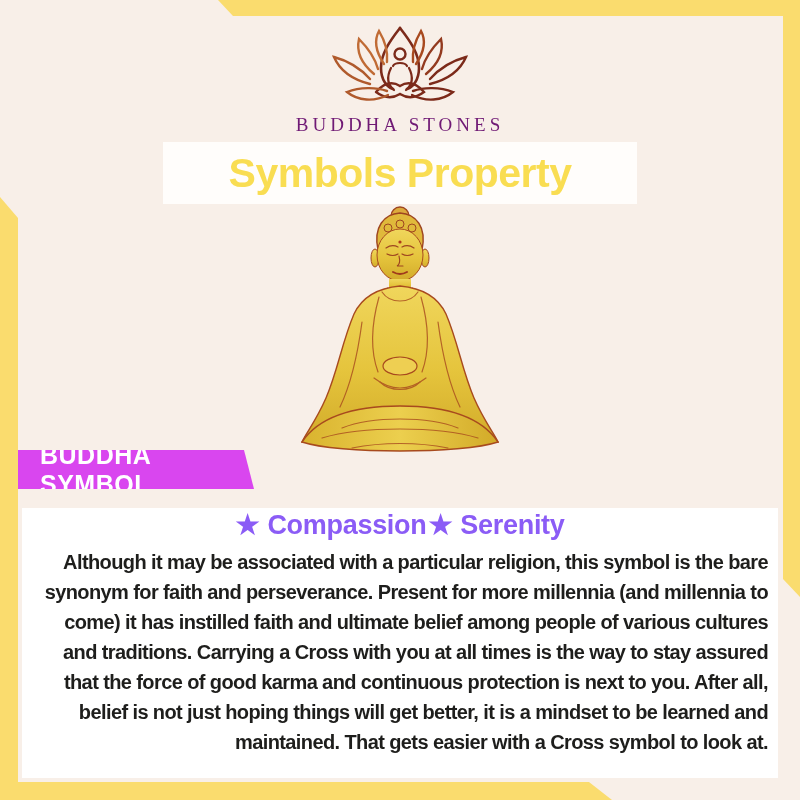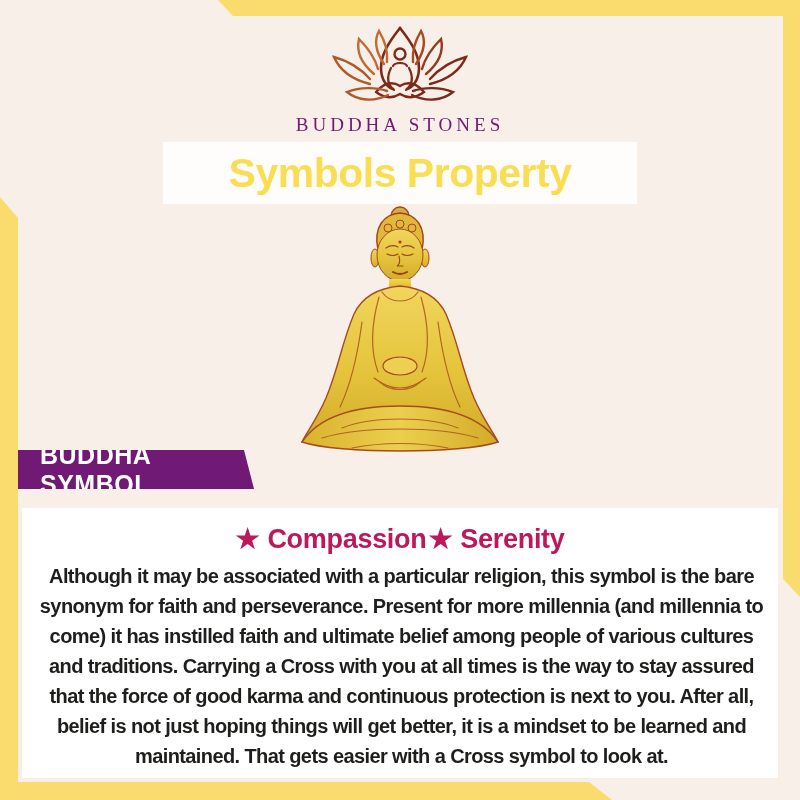--- a/index.html
+++ b/index.html
@@ -35,41 +35,41 @@
     background:#fffdfb;display:flex;align-items:center;justify-content:center;
   }
   .title-band .title{
     font-size:41px;font-weight:700;letter-spacing:-0.5px;color:#f9dd52;
   }
   
   .statue{position:absolute;left:282px;top:202px;width:236px;height:256px;}
   
   .ribbon{
     position:absolute;left:18px;top:450px;width:236px;height:39px;
-    background:#701a75;display:flex;align-items:center;
+    background:#d946ef;display:flex;align-items:center;
     clip-path:polygon(0 0,calc(100% - 10px) 0,100% 100%,0 100%);
   }
   .ribbon .ribbon-label{
     padding-left:22px;color:#ffffff;font-size:25px;font-weight:600;letter-spacing:0.5px;
   }
   
   .panel{
     position:absolute;left:22px;top:508px;width:756px;height:270px;
     background:#ffffff;
   }
   .properties-line{
-    margin-top:15px;text-align:center;
-    font-size:27px;font-weight:700;color:#be185d;letter-spacing:-0.3px;
+    margin-top:1px;text-align:center;
+    font-size:27px;font-weight:700;color:#8b5cf6;letter-spacing:-0.3px;
   }
   .properties-line .star{margin-right:8px;}
   .properties-line .star.second{margin-left:2px;}
   .description{
     margin:6px 10px 0 13px;
     font-size:20px;font-weight:700;letter-spacing:-0.6px;
-    line-height:30px;color:#1e1e1c;text-align:center;
+    line-height:30px;color:#1e1e1c;text-align:right;
   }
 </style>
 </head>
 <body>
 
 <div class="poster">
 
   <div class="band band-top"></div>
   <div class="band band-right"></div>
   <div class="band band-left"></div>

